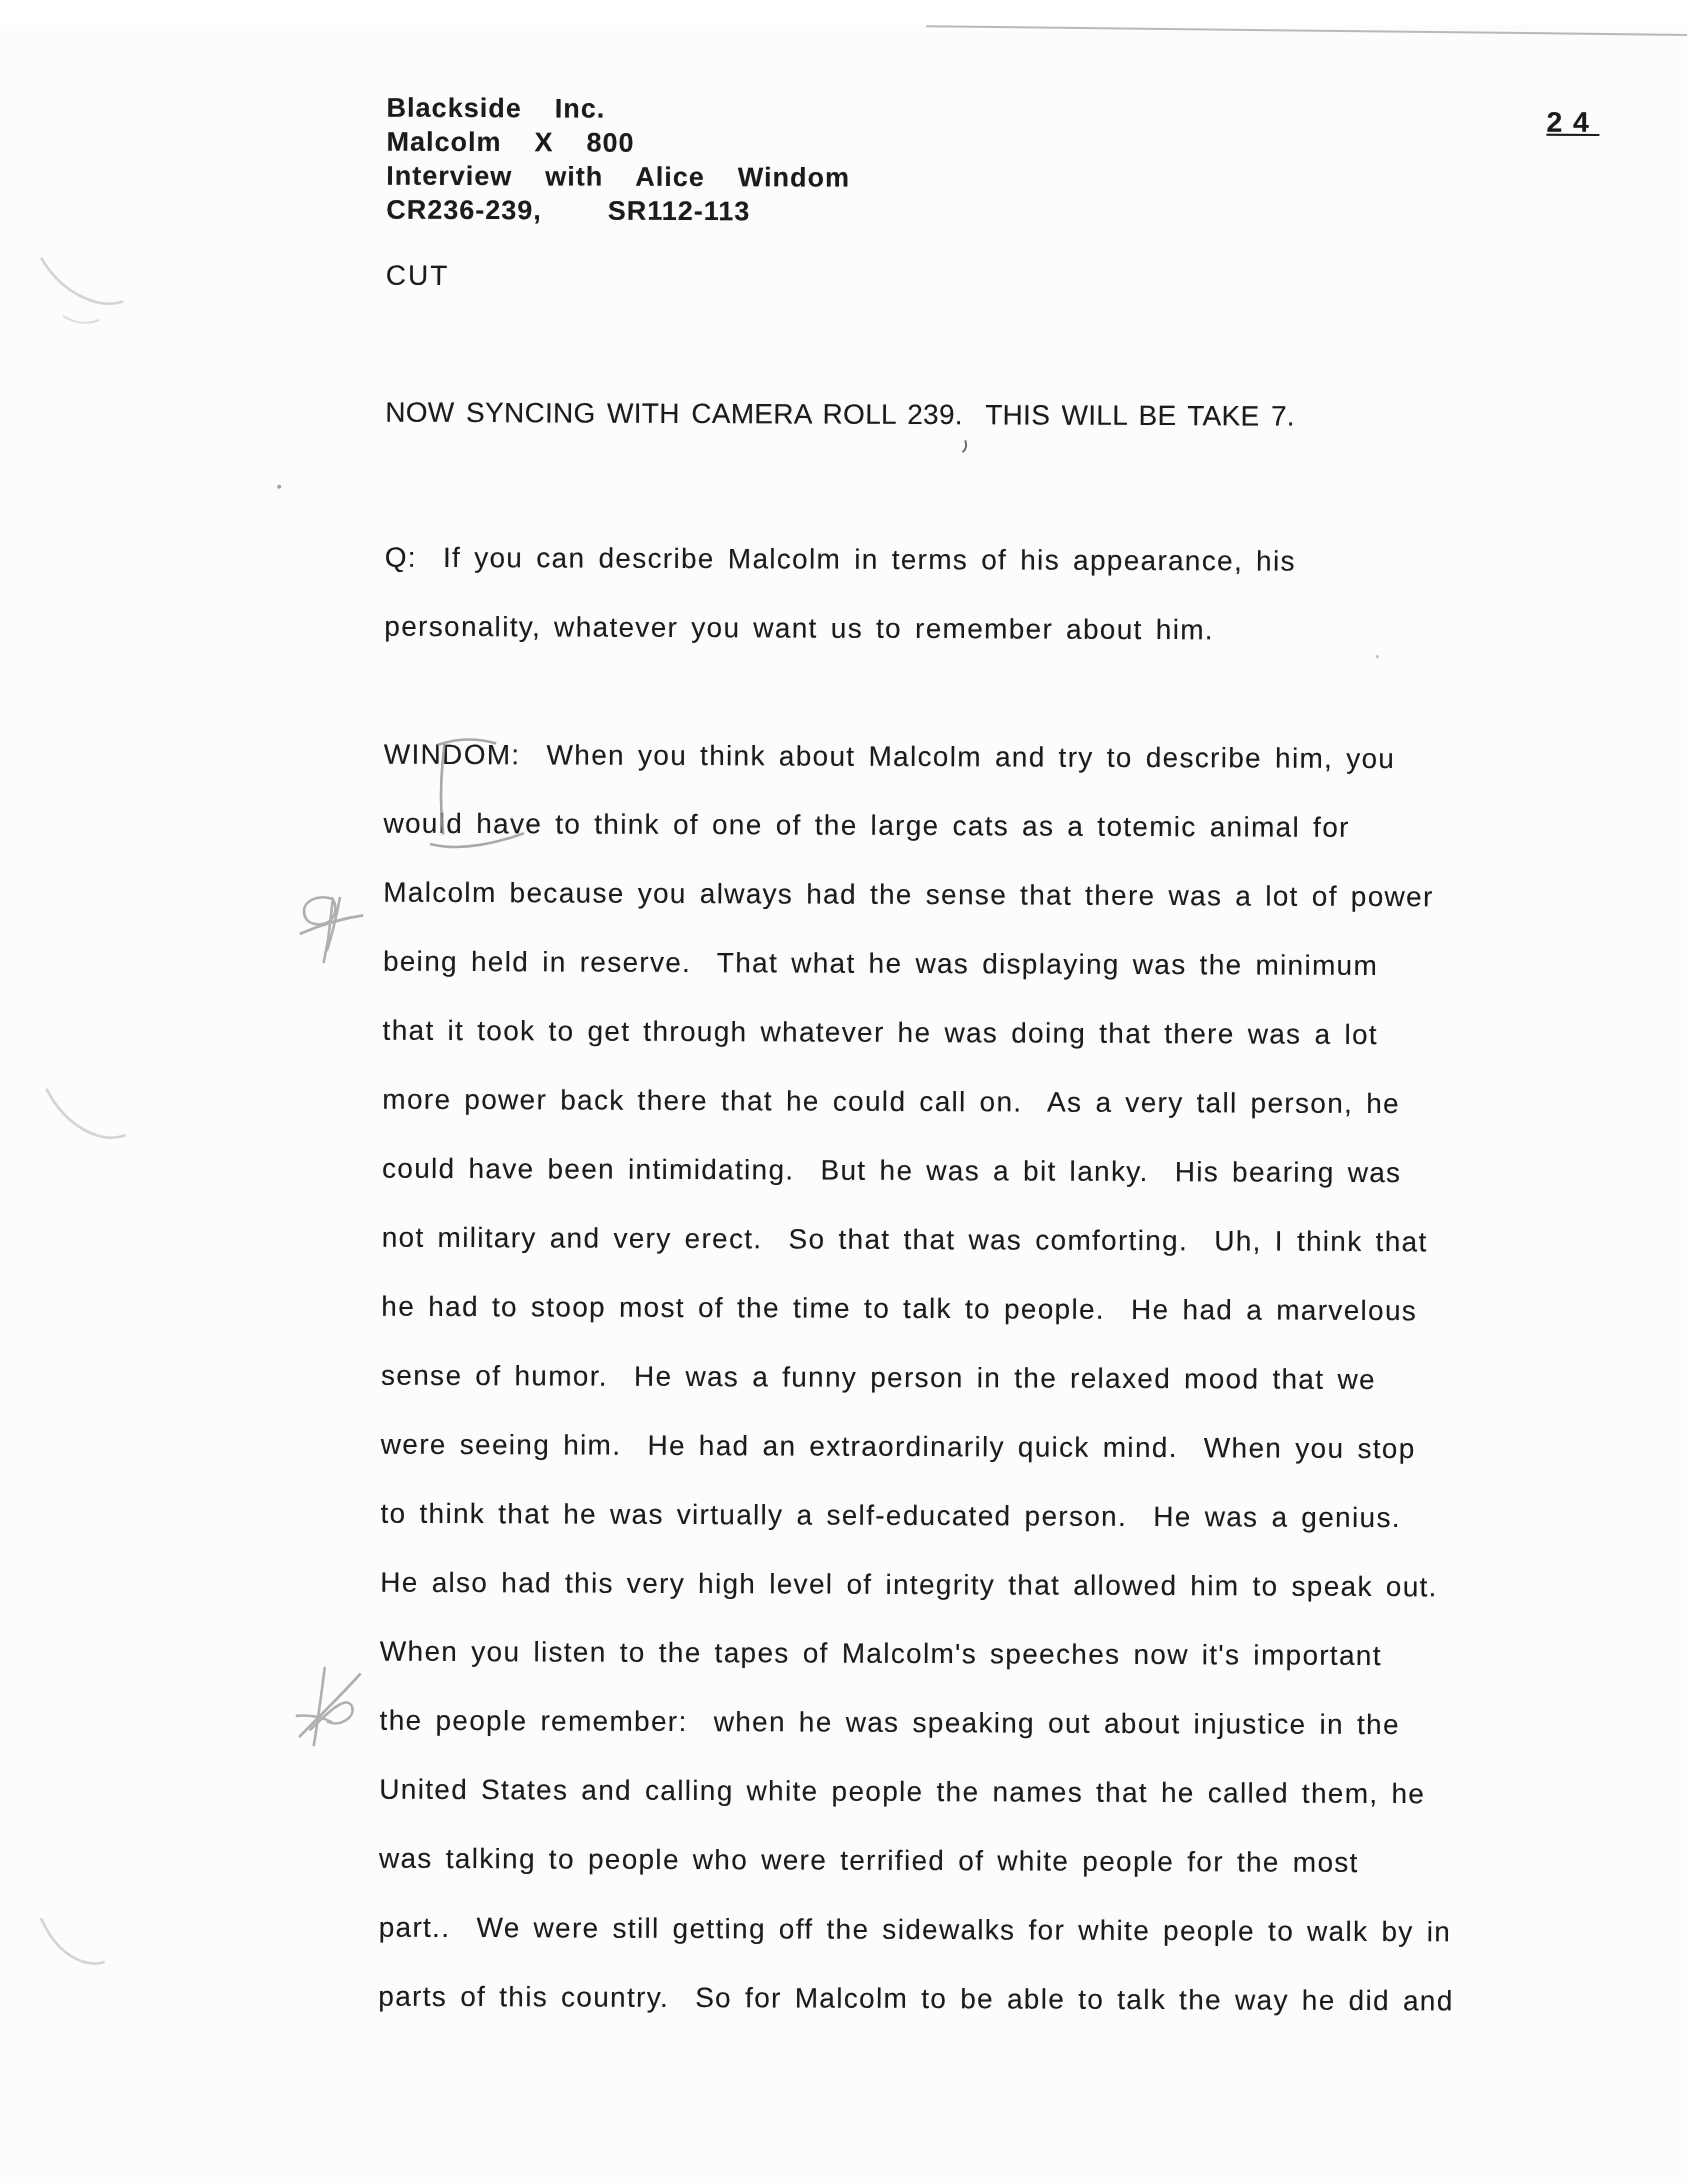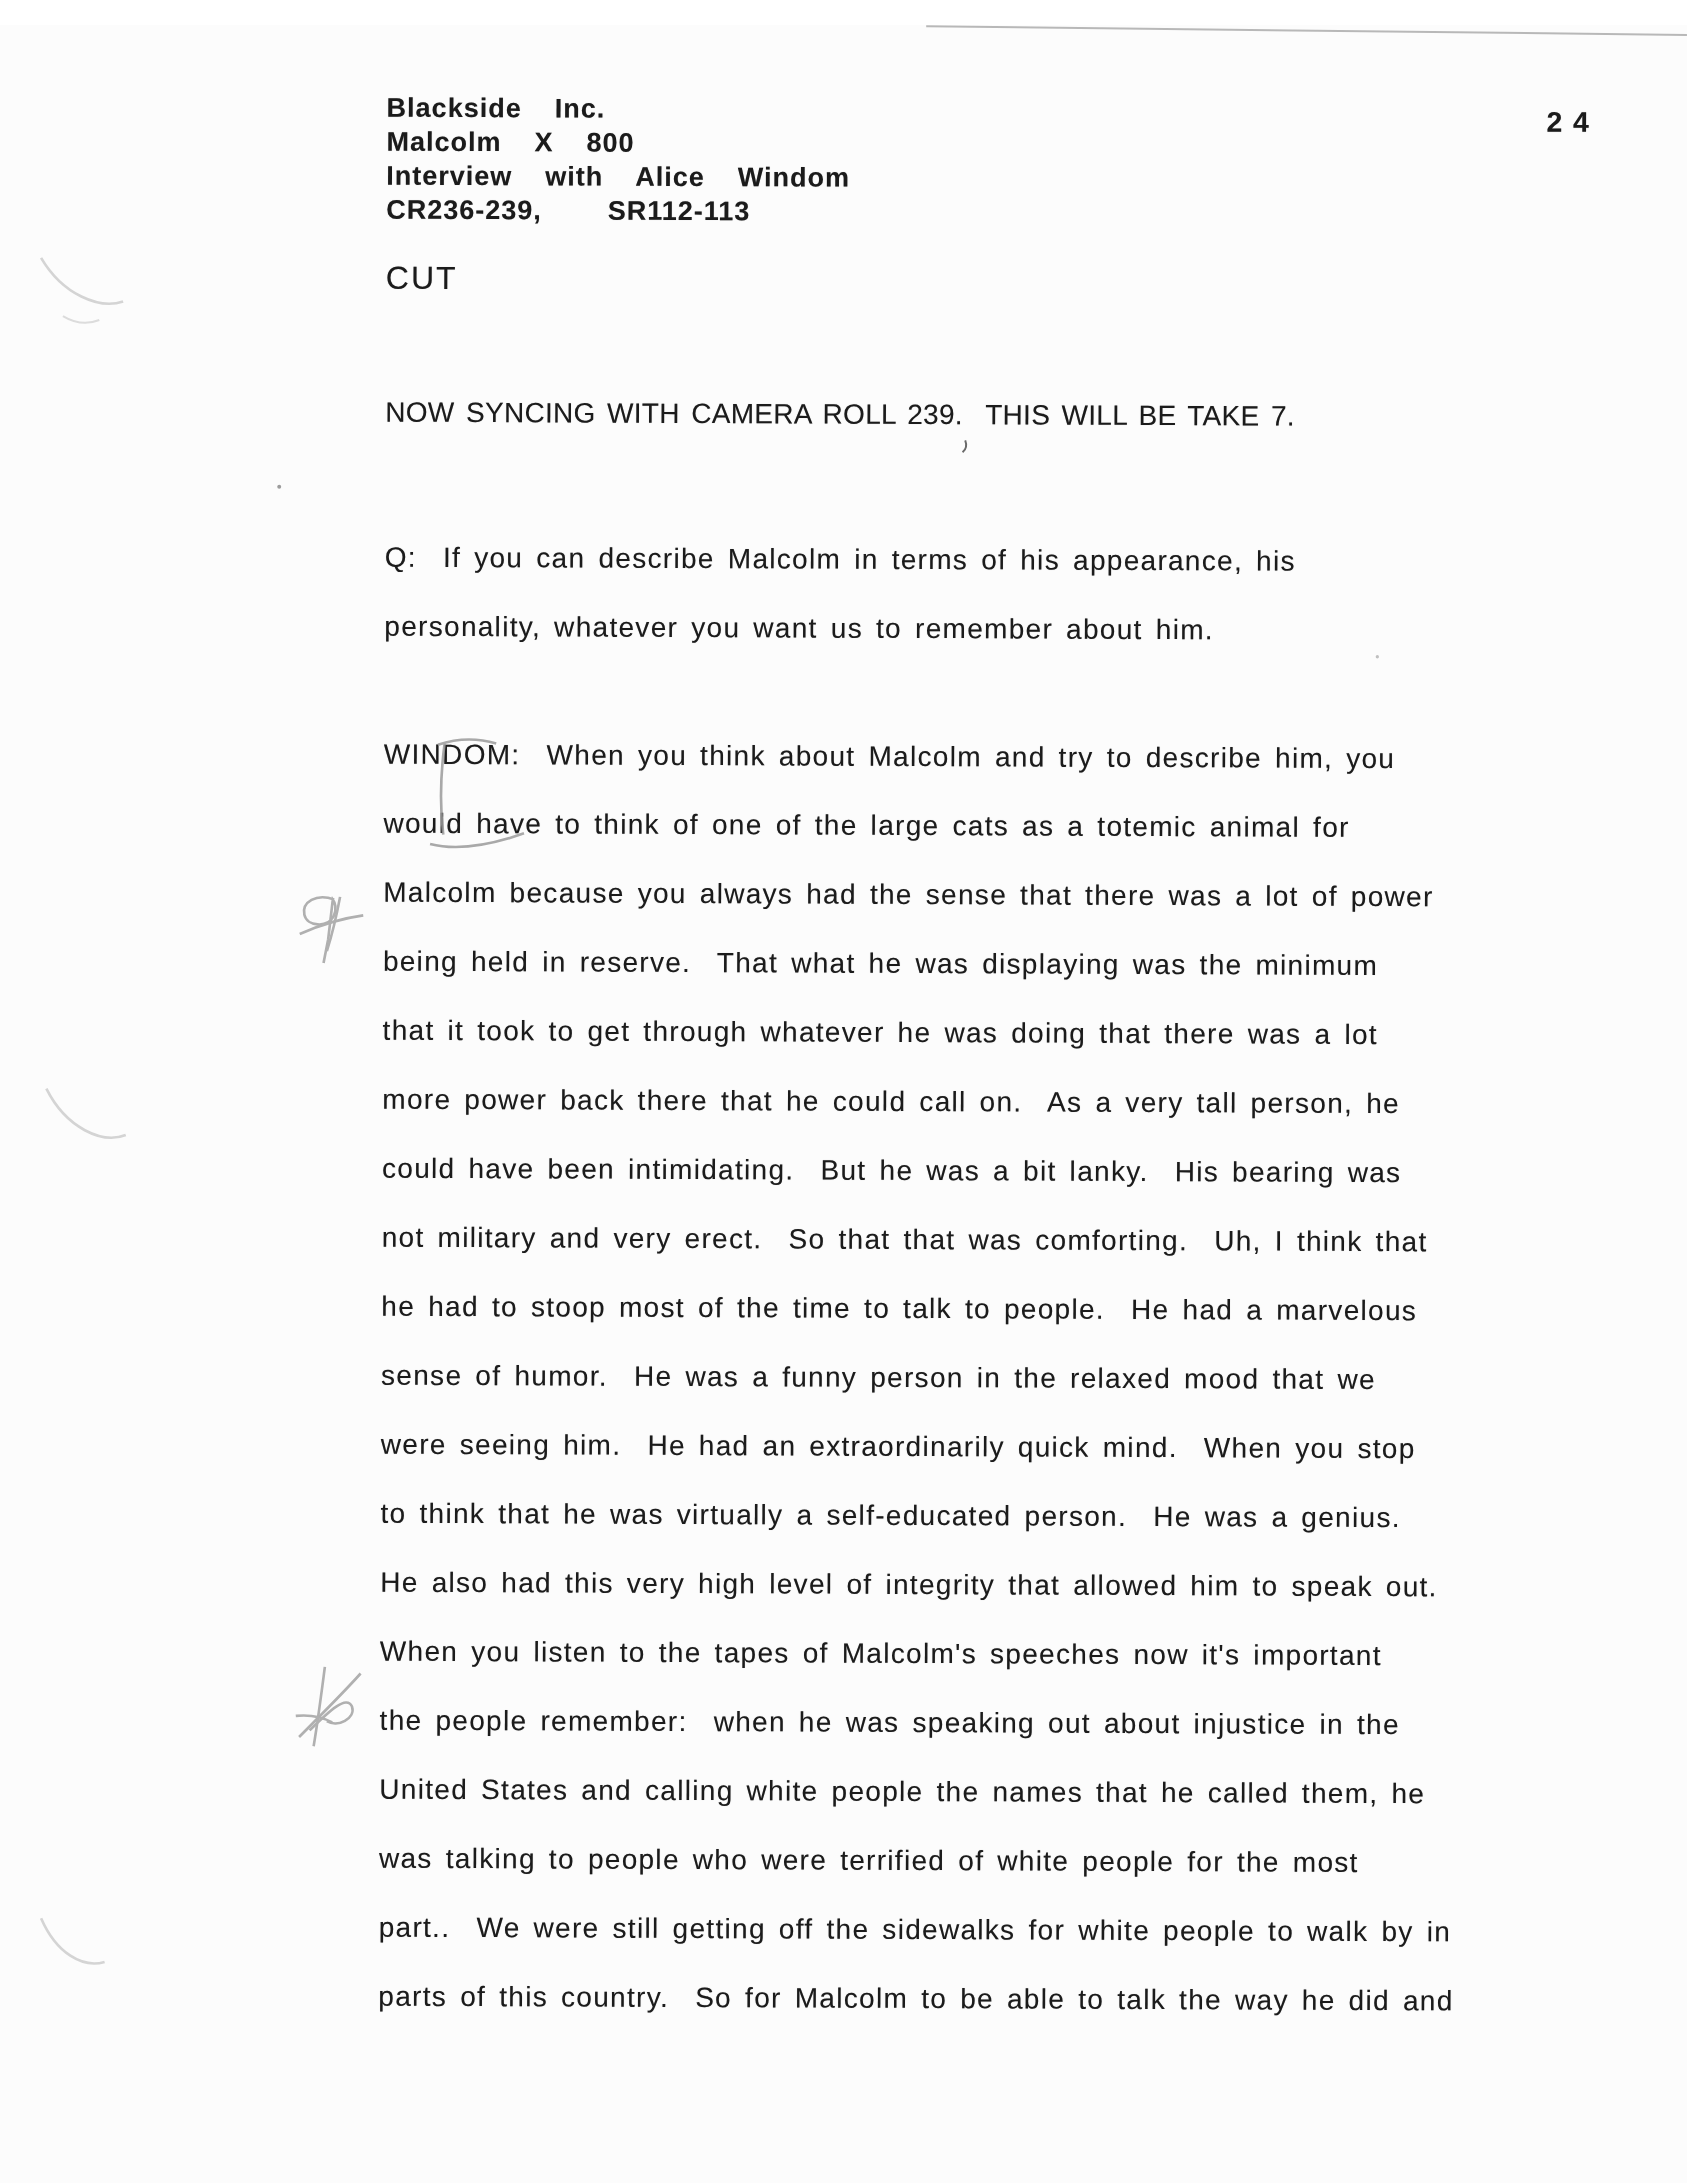--- a/index.html
+++ b/index.html
@@ -20,25 +20,25 @@
   .typed *{text-shadow:0 0 0.7px rgba(25,25,25,.38);}
   .abs{position:absolute;}
   .line{white-space:pre;}
   .header-block{
     left:387px;top:64px;
     font-weight:bold;font-size:27px;line-height:34px;
     letter-spacing:1px;word-spacing:8px;
   }
   .page-number{
     left:1547px;top:74px;
-    font-weight:bold;font-size:28.4px;letter-spacing:10.6px;
+    font-weight:bold;font-size:28.4px;letter-spacing:10.6px;text-decoration:underline;
   }
   .cut{
     left:387px;top:233px;
-    font-size:32px;letter-spacing:2px;word-spacing:2.6px;
+    font-size:28px;letter-spacing:2px;word-spacing:2.6px;
   }
   .sync{
     left:387px;top:370px;
     font-size:28px;letter-spacing:0.3px;word-spacing:3.3px;
   }
   .q-block{
     left:387px;top:496px;
     font-size:28px;line-height:69px;
     letter-spacing:1.3px;word-spacing:4px;
   }

